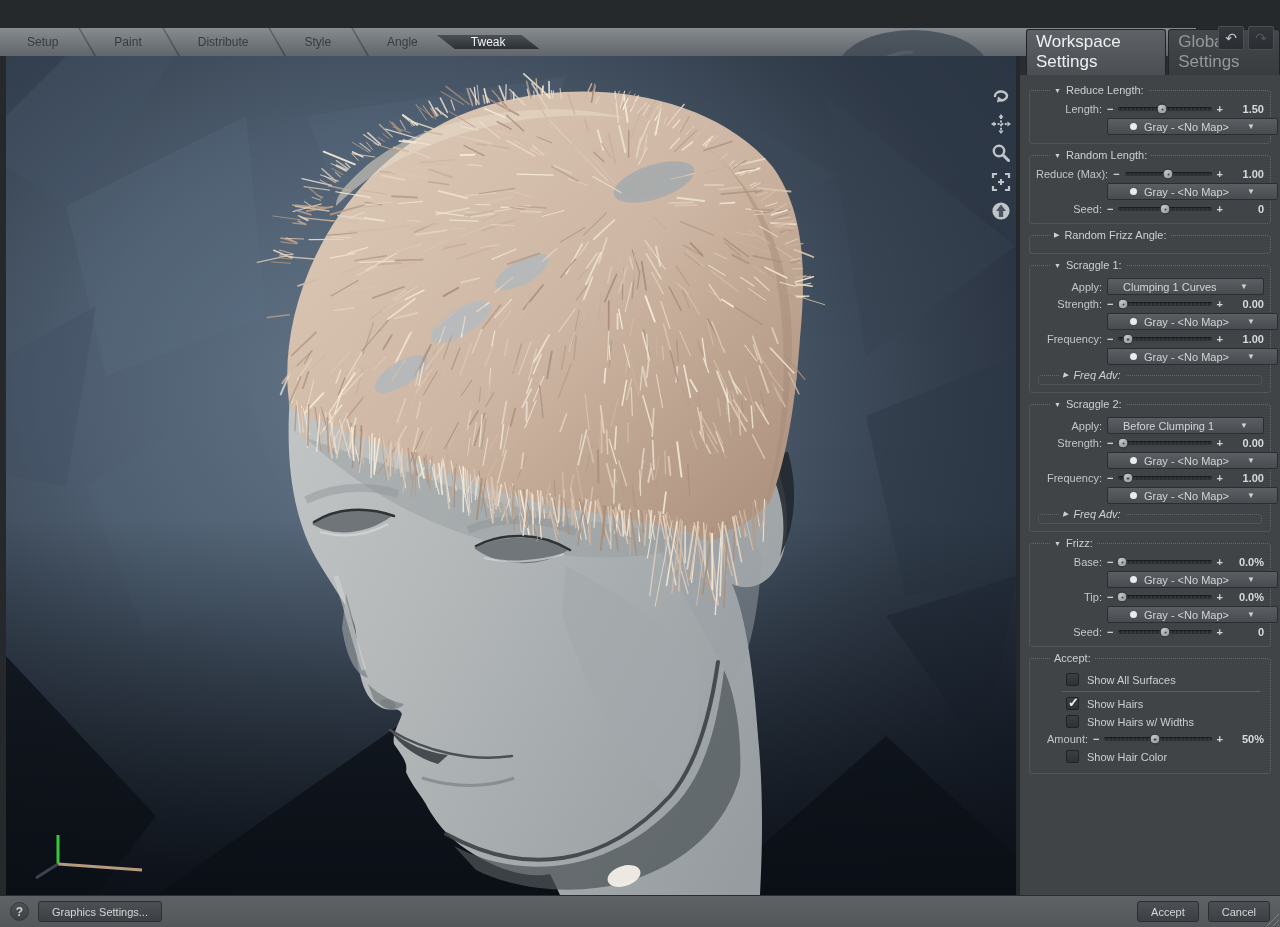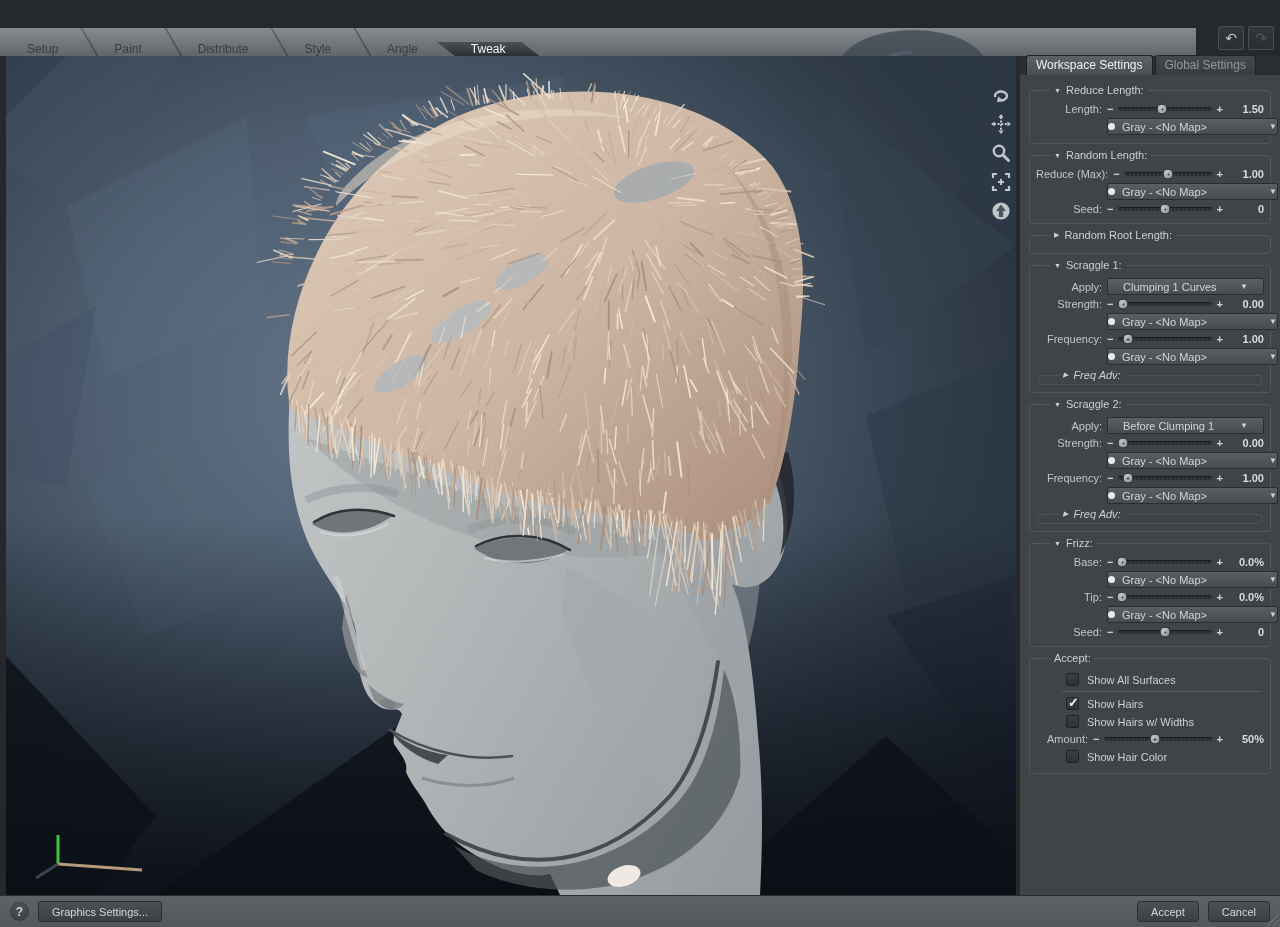--- a/index.html
+++ b/index.html
@@ -7,59 +7,59 @@
   #app{position:relative;width:1280px;height:927px;background:#26292c;overflow:hidden;user-select:none;}
 
   
   .titlebar{position:absolute;left:0;top:0;width:100%;height:22px;background:linear-gradient(#22394400,#0000) ,#1e333d;display:flex;align-items:center;padding:0 8px;gap:6px;}
   .app-badge{width:15px;height:13px;background:#7d1b16;border-radius:2px;color:#f2e9e7;font-size:8px;font-weight:bold;display:flex;align-items:center;justify-content:center;}
   .title-text{color:#e9ebec;font-size:12px;}
   .close-x{margin-left:auto;color:#cfd2d4;font-size:15px;line-height:1;padding:0 4px;cursor:default;}
 
   
   .topzone{position:absolute;left:0;top:22px;width:100%;height:34px;background:#26292c;}
-  .tabbar{position:absolute;left:0;top:6px;width:1196px;height:28px;background:linear-gradient(#858b8f,#60666b);overflow:hidden;display:flex;align-items:flex-end;}
+  .tabbar{position:absolute;left:0;top:6px;width:1196px;height:28px;background:linear-gradient(#858b8f,#60666b);overflow:hidden;display:flex;align-items:center;}
   .wmark{position:absolute;left:838px;top:2px;width:150px;height:78px;border-radius:50%;background:#3d4752;opacity:.75;}
   .wmark-swirl{position:absolute;left:862px;top:26px;width:60px;height:22px;border-radius:50%;border:4px solid #55606c;border-color:#55606c transparent transparent #55606c;transform:rotate(-20deg);opacity:.8;}
   .ttab{position:relative;z-index:2;display:flex;align-items:center;padding:0 27px;font-size:12px;color:#373c40;}
   .tsep{z-index:2;width:2px;height:40px;margin-top:-4px;background:linear-gradient(#6d7377,#41464a);transform:skewX(30deg);}
   .ttab-active{z-index:3;margin:0 -8px;padding:0 34px;background:linear-gradient(#4b5055,#2c3034);color:#f1f3f4;clip-path:polygon(0 0,calc(100% - 18px) 0,100% 100%,18px 100%);}
   .histbtns{position:absolute;right:6px;top:4px;display:flex;gap:4px;z-index:5;}
   .hbtn{width:26px;height:24px;background:linear-gradient(#34383c,#2a2e32);border:1px solid #4a4f53;border-radius:2px;display:flex;align-items:center;justify-content:center;font-size:14px;}
   .hbtn.undo{color:#c8cccf;}
   .hbtn.redo{color:#54585c;}
 
   
   .viewport{position:absolute;left:6px;top:56px;width:1010px;height:839px;background:#3c4a59;box-shadow:inset 0 2px 0 rgba(150,178,205,.4);}
   .viewport svg{display:block;}
   .vtools{position:absolute;right:4px;top:28px;display:flex;flex-direction:column;gap:7px;z-index:4;}
   .vtool{width:22px;height:22px;display:flex;align-items:center;justify-content:center;opacity:.92;}
   .vtool svg{width:20px;height:20px;}
 
   
   .panel{position:absolute;left:1020px;top:56px;width:260px;height:839px;background:#404447;}
   .ptabs{display:flex;align-items:flex-end;height:19px;background:#2b2e31;padding:2px 0 0 6px;gap:2px;}
-  .ptab{font-size:12px;padding:2px 9px 3px;color:#95989b;background:linear-gradient(#45484b,#393c3f);border:1px solid #212427;border-bottom:none;border-radius:3px 3px 0 0;}
+  .ptab{font-size:17px;padding:2px 9px 3px;color:#95989b;background:linear-gradient(#45484b,#393c3f);border:1px solid #212427;border-bottom:none;border-radius:3px 3px 0 0;}
   .ptab.active{color:#eef0f2;background:linear-gradient(#5e6266,#4b4f53);}
   .pbody{padding:4px 2px;}
   .group{position:relative;border:1px dotted #656a6d;border-radius:4px;margin:11px 7px 4px;padding:9px 6px 5px;}
   .group-title{position:absolute;top:-7px;left:20px;background:#404447;padding:0 4px;font-size:11px;color:#cdd0d2;display:flex;align-items:center;gap:5px;white-space:nowrap;}
   .group-title .tri{font-size:7px;color:#cdd0d2;}
   .group-title.no-tri{gap:0;}
   .subgroup{position:relative;border:1px dotted #60646a;border-radius:4px;margin:10px 2px 2px;padding:6px 4px 2px;}
   .subgroup .group-title{font-style:italic;text-align:right;}
   .srow{display:flex;align-items:center;gap:5px;margin:3px 0;font-size:11px;color:#c3c6c9;}
   .rlabel{flex:0 0 66px;text-align:right;white-space:nowrap;}
   .rlabel.wide{flex-basis:72px;}
   .minus,.plus{color:#d2d5d7;font-weight:bold;font-size:11px;line-height:1;}
   .track{flex:1;height:4px;border-radius:2px;position:relative;background:repeating-linear-gradient(90deg,#34383b 0 2px,#2a2e31 2px 4px);box-shadow:inset 0 1px 1px rgba(0,0,0,.5);}
   .thumb{position:absolute;top:50%;left:var(--p,50%);width:11px;height:11px;transform:translate(-50%,-50%);border-radius:50%;background:radial-gradient(circle at 35% 30%,#c2c6c9,#8d9194);border:1px solid #2b2f32;}
   .thumb::after{content:"";position:absolute;left:3.5px;top:3.5px;width:2.5px;height:2.5px;border-radius:50%;background:#3c4043;}
   .sval{flex:0 0 36px;text-align:right;font-weight:bold;color:#d8dbdd;}
-  .mapdd{display:flex;align-items:center;margin:3px 0 3px 71px;width:171px;height:17px;background:linear-gradient(#5b5f63,#484c50);border:1px solid #2a2e31;border-radius:2px;padding:0 0;gap:7px;font-size:11px;color:#d2d5d7;white-space:nowrap;}
+  .mapdd{display:flex;align-items:center;margin:3px 0 3px 71px;width:171px;height:17px;background:linear-gradient(#5b5f63,#484c50);border:1px solid #2a2e31;border-radius:2px;padding:0 22px;gap:7px;font-size:11px;color:#d2d5d7;white-space:nowrap;}
   .mapdd .dot{width:7px;height:7px;border-radius:50%;background:#e9ebed;flex:0 0 auto;}
   .dd-arrow{margin-left:auto;font-size:8px;color:#cfd2d4;}
   .applyrow{display:flex;align-items:center;gap:5px;margin:3px 0;font-size:11px;color:#c3c6c9;}
   .applydd{flex:1;display:flex;align-items:center;height:17px;background:linear-gradient(#5b5f63,#484c50);border:1px solid #2a2e31;border-radius:2px;padding:0 15px;font-size:11px;color:#d2d5d7;white-space:nowrap;}
   .chkrow{display:flex;align-items:center;gap:8px;margin:5px 0 5px 30px;font-size:11px;color:#cdd0d2;}
   .chk{width:13px;height:13px;background:linear-gradient(#3b3f42,#2e3235);border:1px solid #1f2326;border-radius:2px;position:relative;flex:0 0 auto;}
   .chk .tick{display:none;}
   .chk.checked .tick{display:block;position:absolute;left:1px;top:-3px;color:#eef0f1;font-size:13px;font-weight:bold;}
   .pdivider{height:1px;background:#5b5f62;margin:2px 4px 2px 26px;}
 
@@ -1253,21 +1253,21 @@
               <div class="thumb" style="--p:50%"></div>
             </div>
           <span class="plus">+</span>
           <span class="sval">0</span>
         </div>
       </div>
 
       <div class="group" style="padding-bottom:8px;">
         <div class="group-title">
           <span class="tri">▶</span>
-          <span>Random Root Length:</span>
+          <span>Random Frizz Angle:</span>
         </div>
       </div>
 
       <div class="group">
         <div class="group-title">
           <span class="tri">▼</span>
           <span>Scraggle 1:</span>
         </div>
         <div class="applyrow">
           <span class="rlabel">Apply:</span>

